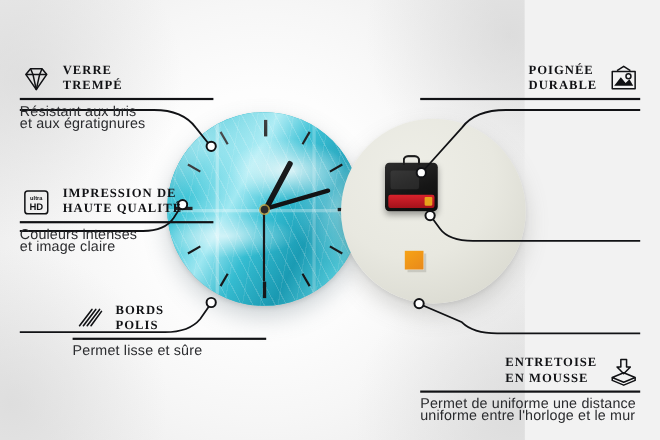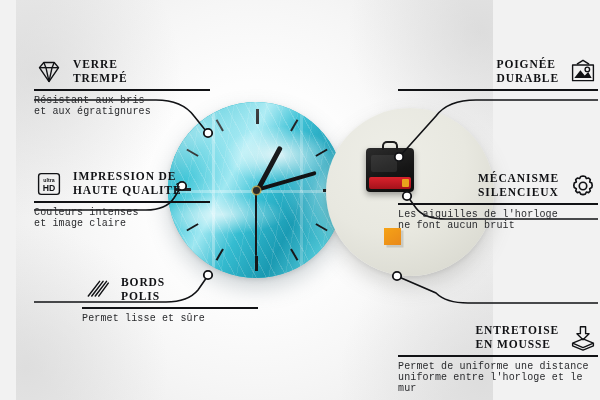--- a/index.html
+++ b/index.html
@@ -4,21 +4,21 @@
 <style>
   * { margin:0; padding:0; box-sizing:border-box; }
   html,body { width:600px; height:400px; }
   body {
     font-family:"Liberation Serif", serif;
     background:#f2f2f2;
     overflow:hidden;
     position:relative;
   }
   #stage {
-    position:absolute; left:16px; top:0; width:477px; height:400px;
+    position:absolute; left:0; top:0; width:477px; height:400px;
     background:
       radial-gradient(ellipse 58% 72% at 50% 48%, #ffffff 0%, #fdfdfd 38%, #f6f6f6 66%, #ececec 100%),
       linear-gradient(135deg,#e9e9e9 0%,#f7f7f7 30%,#ffffff 50%,#f5f5f5 74%,#e6e6e6 100%);
   }
   .vig {
     position:absolute; inset:0;
     background:
       radial-gradient(circle at 4% 18%, rgba(210,210,210,.55) 0%, rgba(210,210,210,0) 26%),
       radial-gradient(circle at 97% 8%, rgba(205,205,205,.5) 0%, rgba(205,205,205,0) 22%),
       radial-gradient(circle at 2% 92%, rgba(208,208,208,.5) 0%, rgba(208,208,208,0) 24%),
@@ -112,22 +112,22 @@
   .callout.right { text-align:left; }
   .co-head { display:flex; align-items:center; gap:9px; }
   .callout.right .co-head { justify-content:flex-end; }
   .co-title {
     font-family:"Liberation Serif", serif;
     font-weight:700; font-size:11.5px; line-height:13.5px;
     letter-spacing:.9px; color:#111215; text-transform:uppercase;
   }
   .rule { height:1.6px; background:#111215; margin:4px 0 4px 0; }
   .co-desc {
-    font-family:Liberation Mono, monospace;
-    font-size:10px; line-height:11px; color:#2a2b2e; letter-spacing:.15px;
+    font-family:Liberation Sans, sans-serif;
+    font-size:13px; line-height:11px; color:#2a2b2e; letter-spacing:.15px;
   }
   .ico { width:30px; height:26px; flex:0 0 30px; display:block; }
   .ico svg { display:block; width:100%; height:100%; }
 
   svg.leader { position:absolute; left:0; top:0; width:600px; height:400px; pointer-events:none; }
 </style>
 </head>
 <body>
 
 <div id="stage">
@@ -296,41 +296,20 @@
           <rect x="5" y="7" width="24" height="18"></rect>
           <path d="M7,22 L14,13 L19,19 L23,15 L27,22 Z" fill="#111215" stroke="none"></path>
           <circle cx="22" cy="12" r="2.6"></circle>
         </g>
           </svg>
       </span>
     </div>
     <div class="rule" style="width:200px; margin-left:auto"></div>
   </div>
 
-  <div class="callout right" style="left:382px; top:172px;">
-    <div class="co-head">
-      <span>
-        <span class="co-title" style="display:block">MÉCANISME</span>
-        <span class="co-title" style="display:block">SILENCIEUX</span>
-      </span>
-      <span class="ico">
-        <svg viewBox="0 0 34 30">
-            <g fill="none" stroke="#111215" stroke-width="1.9" stroke-linejoin="round">
-          <path d="M17,3.5 l2.6,.5 1.3,2.4 2.6,-.6 1.9,1.9 -.7,2.6 2.4,1.3 .5,2.6 -.5,2.6 -2.4,1.3 .7,2.6 -1.9,1.9 -2.6,-.6 -1.3,2.4 -2.6,.5 -2.6,-.5 -1.3,-2.4 -2.6,.6 -1.9,-1.9 .7,-2.6 -2.4,-1.3 -.5,-2.6 .5,-2.6 2.4,-1.3 -.7,-2.6 1.9,-1.9 2.6,.6 1.3,-2.4 Z"></path>
-          <circle cx="17" cy="15" r="4.3"></circle>
-        </g>
-          </svg>
-      </span>
-    </div>
-    <div class="rule" style="width:200px; margin-left:auto"></div>
-    <div class="co-desc">
-      <div>Les aiguilles de l'horloge</div>
-      <div>ne font aucun bruit</div>
-    </div>
-  </div>
 
   <div class="callout right" style="left:382px; top:280px;margin-top:44px;">
     <div class="co-head">
       <span>
         <span class="co-title" style="display:block">ENTRETOISE</span>
         <span class="co-title" style="display:block">EN MOUSSE</span>
       </span>
       <span class="ico">
         <svg viewBox="0 0 34 30">
             <g fill="none" stroke="#111215" stroke-width="1.6" stroke-linejoin="round">

